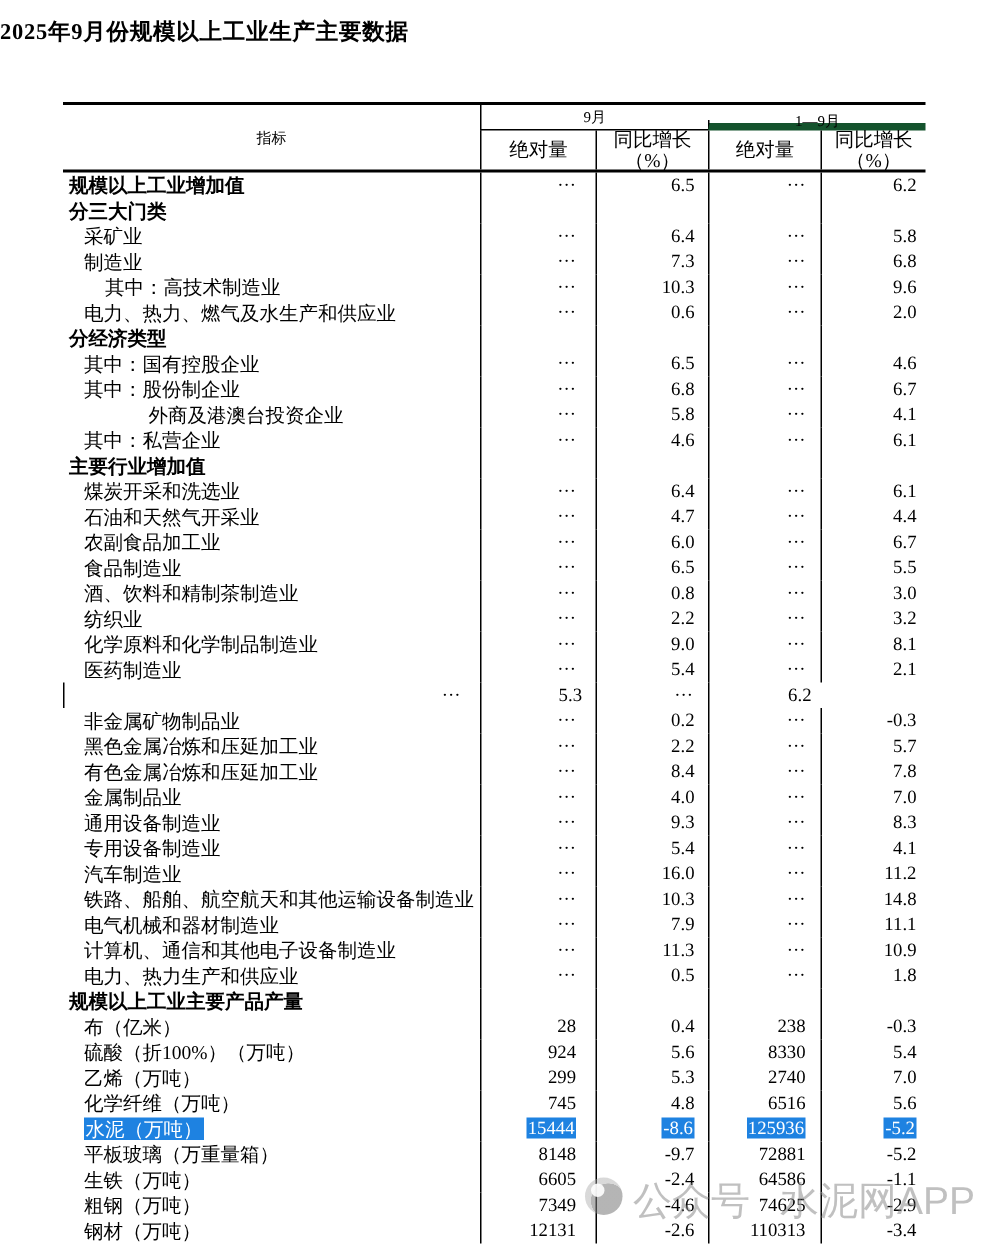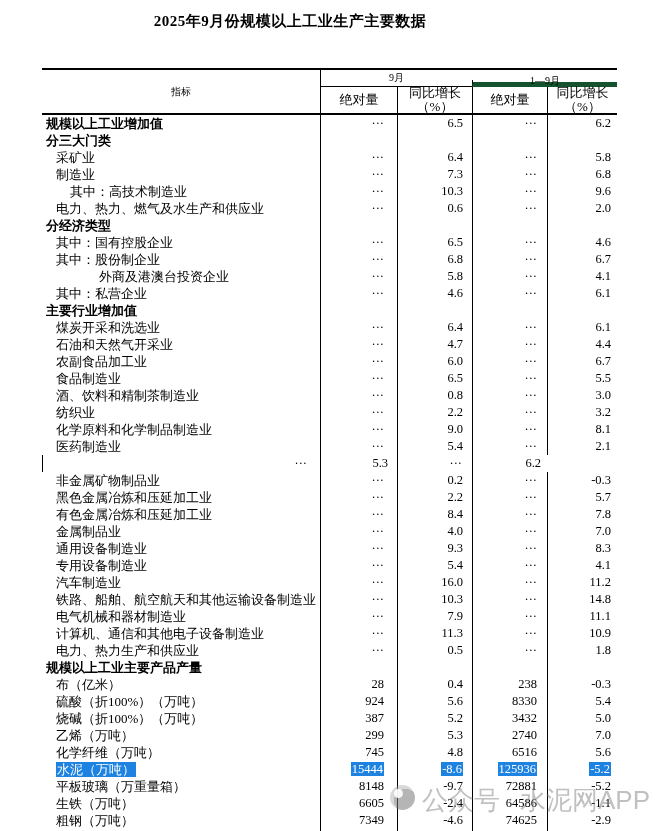--- a/index.html
+++ b/index.html
@@ -3,21 +3,21 @@
 <meta charset="utf-8">
 <style>
   html,body{margin:0;padding:0;}
   body{
     width:669px;height:831px;overflow:hidden;position:relative;
     background:#ffffff;color:#000;
     font-family:"Liberation Serif","DejaVu Serif",serif;
   }
   .title{
     position:absolute;top:12px;left:0;width:580px;
-    text-align:center;font-size:15px;font-weight:bold;letter-spacing:.5px;
+    text-align:left;font-size:15px;font-weight:bold;letter-spacing:.5px;
     margin:0;
   }
   .table{
     position:absolute;left:42px;top:68px;width:575px;
   }
   .thead{
     display:grid;
     grid-template-columns:278px 77px 75px 75px 70px;
     grid-template-rows:17px 26px;
     border-top:2px solid #000;border-bottom:2px solid #000;
@@ -360,27 +360,20 @@
   </div>
 
   <div class="tr">
     <div class="td c0" style="padding-left: 14px;"><span class="txt">硫酸（折100%）（万吨）</span></div>
     <div class="td c1"><span class="txt">924</span></div>
     <div class="td c2"><span class="txt">5.6</span></div>
     <div class="td c3"><span class="txt">8330</span></div>
     <div class="td c4"><span class="txt">5.4</span></div>
   </div>
 
-  <div class="tr">
-    <div class="td c0" style="padding-left: 14px;"><span class="txt">烧碱（折100%）（万吨）</span></div>
-    <div class="td c1"><span class="txt">387</span></div>
-    <div class="td c2"><span class="txt">5.2</span></div>
-    <div class="td c3"><span class="txt">3432</span></div>
-    <div class="td c4"><span class="txt">5.0</span></div>
-  </div>
 
   <div class="tr">
     <div class="td c0" style="padding-left: 14px;"><span class="txt">乙烯（万吨）</span></div>
     <div class="td c1"><span class="txt">299</span></div>
     <div class="td c2"><span class="txt">5.3</span></div>
     <div class="td c3"><span class="txt">2740</span></div>
     <div class="td c4"><span class="txt">7.0</span></div>
   </div>
 
   <div class="tr">

